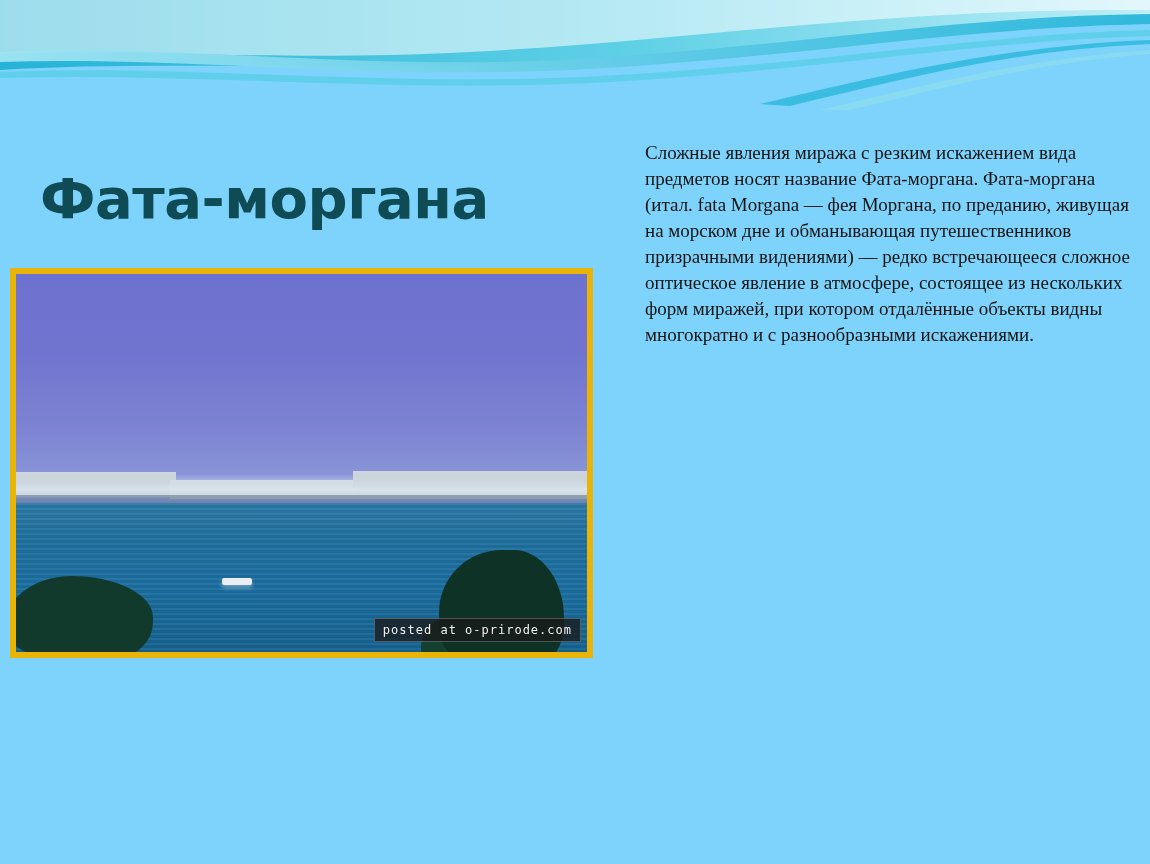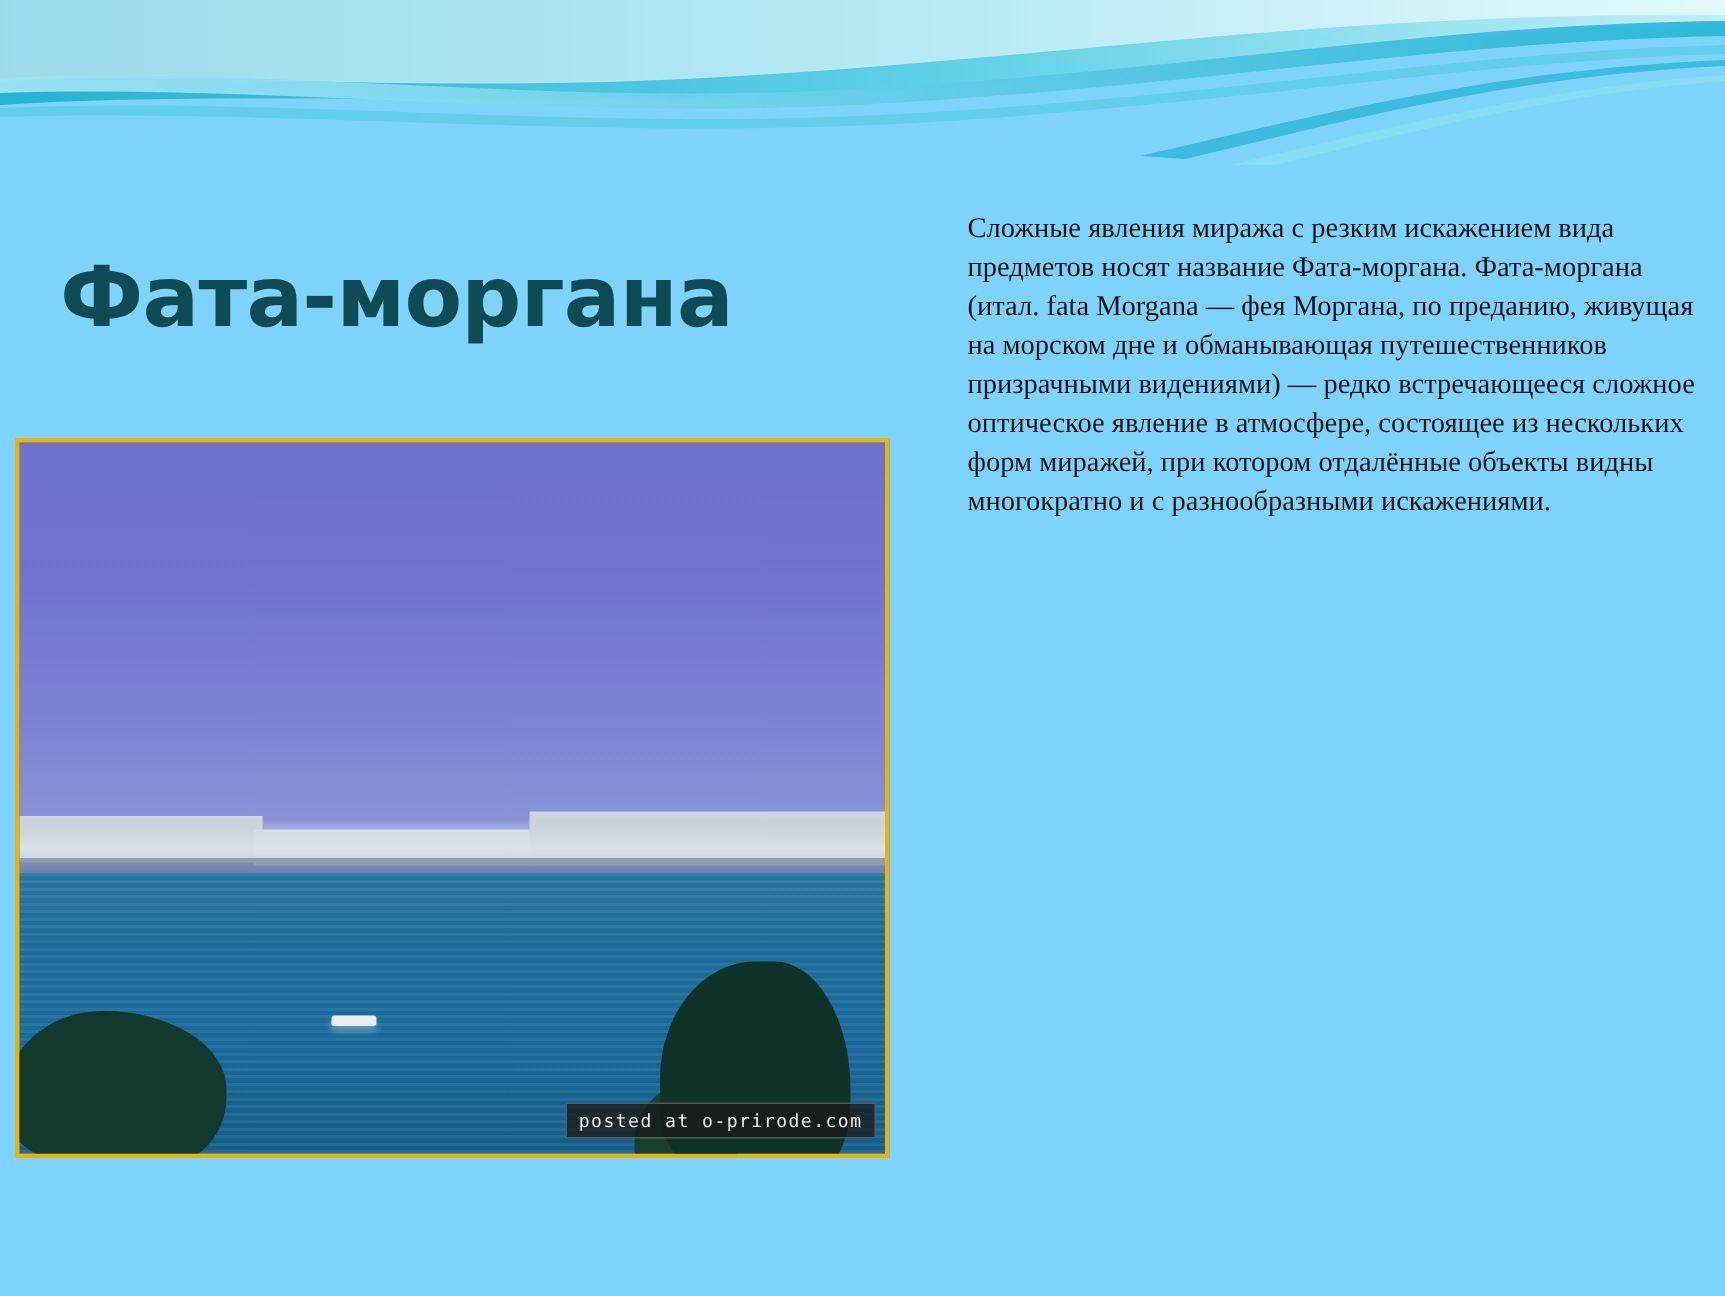--- a/index.html
+++ b/index.html
@@ -46,24 +46,24 @@
     line-height: 1.1;
     color: #0f4b55;
     letter-spacing: -0.5px;
     white-space: nowrap;
   }
 
   
   .picture {
     position: absolute;
     left: 10px;
-    top: 292px;
+    top: 268px;
     width: 583px;
-    height: 480px;
-    border: 3px solid #eab308;
+    height: 390px;
+    border: 6px solid #eab308;
     box-sizing: border-box;
     overflow: hidden;
     background: #5b6fd6;
   }
   .sky {
     position: absolute;
     left: 0; top: 0;
     width: 100%;
     height: 58%;
     background: linear-gradient(to bottom, #6e72cf 0%, #7074cf 35%, #7d83d2 70%, #8c9ad9 100%);

